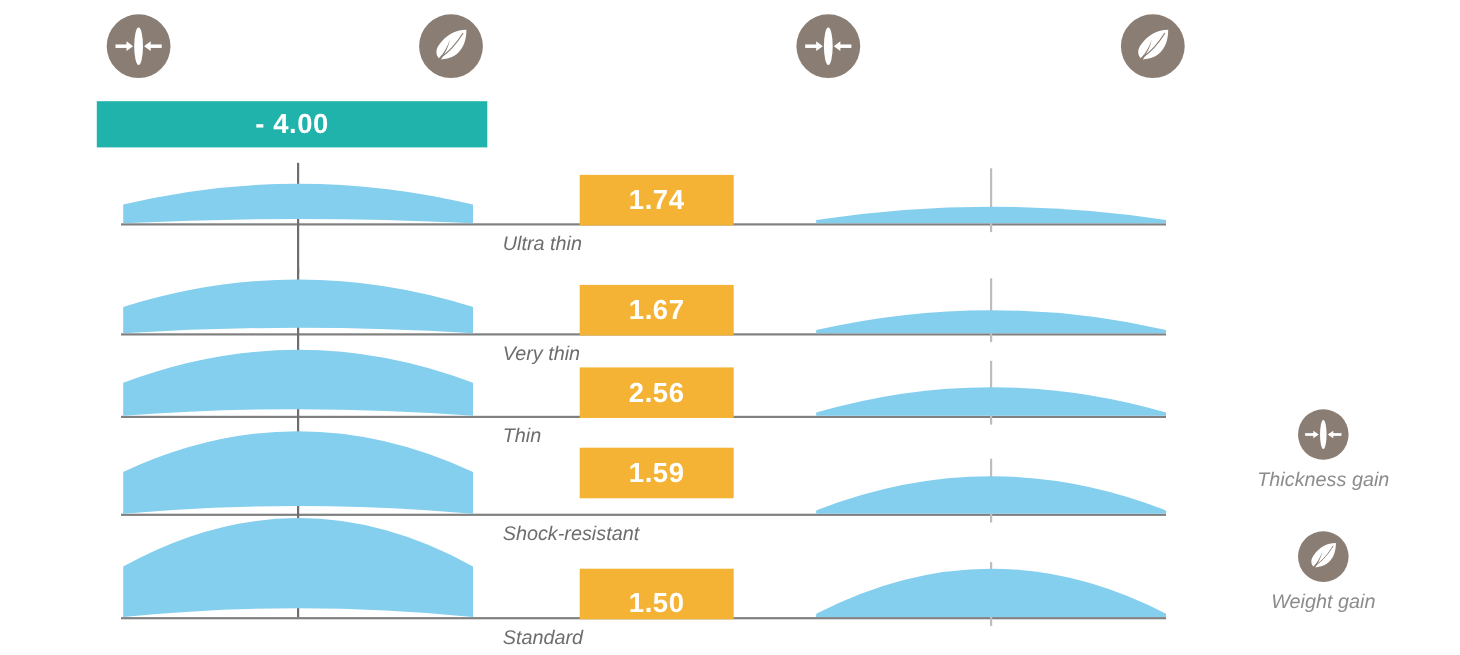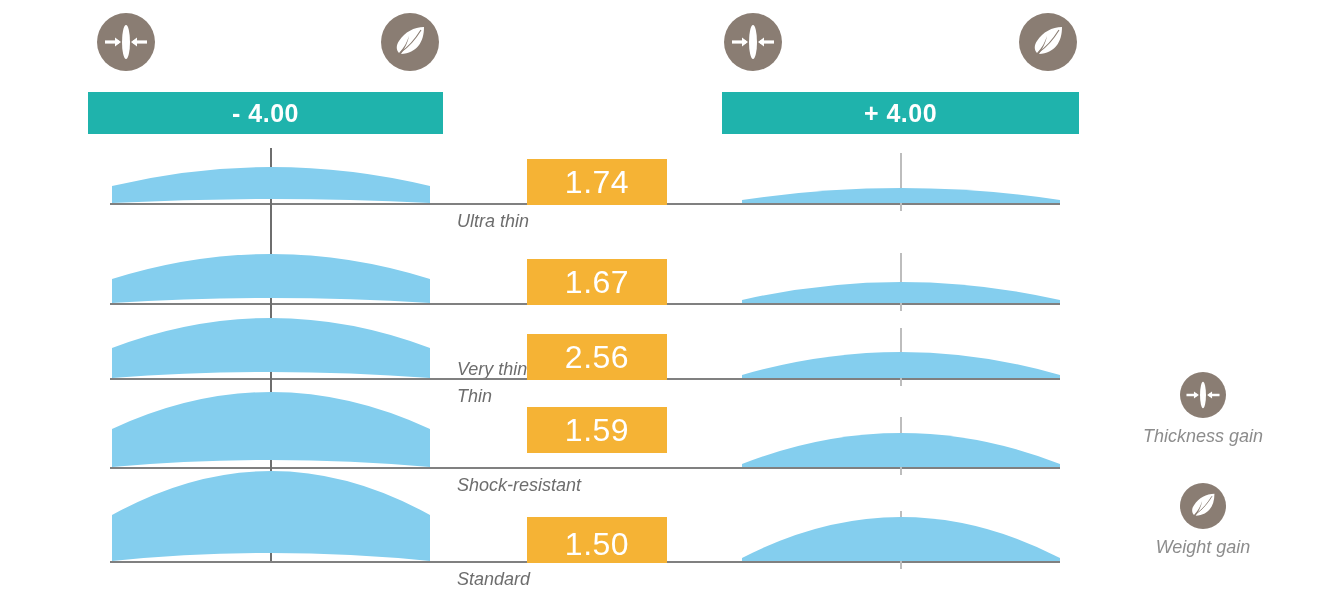--- a/index.html
+++ b/index.html
@@ -55,22 +55,22 @@
   .lens { position: absolute; }
   .lens svg { display: block; overflow: visible; }
 
   
   .index-badge {
     position: absolute;
     width: 140px; height: 46px;
     background: #f5b335;
     display: flex; align-items: center; justify-content: center;
     color: #ffffff;
-    font-size: 32px;
-    font-weight: normal;
+    font-size: 25px;
+    font-weight: bold;
     letter-spacing: .5px;
   }
   .index-name {
     position: absolute;
     width: 280px;
     text-align: left;
     font-style: italic;
     font-size: 18px;
     color: #6d6d6d;
     white-space: nowrap;
@@ -131,23 +131,20 @@
   </div>
 
   <div class="icon-circle" style="left:1019px; top:13px;">
     <svg width="44" height="44" viewBox="0 0 44 44">
       <path d="M36 7 C36 22 29 33 13 34 C17 28 20 22 21 16 C19 22 16 28 11 33
                C8 30 8 25 11 21 C17 12 26 7 36 7 Z" fill="#ffffff"></path>
       <path d="M33 10 C28 18 22 26 13 32" stroke="#8a7d73" stroke-width="1.1" fill="none"></path>
     </svg>
   </div>
 
-  <div class="power-bar" style="left:722px; top:92px; width:357px;">
-    <span>+ 4.00</span>
-  </div>
 
   <div id="rows-host">
       <div class="row">
         <div class="baseline" style="left: 110px; top: 203px; width: 950px;"></div>
         <div class="tick-left" style="left: 270px; top: 148px; height: 100px;"></div>
         <div class="tick-right" style="left: 900px; top: 153px; height: 58px;"></div>
         <div class="lens" style="left: 112px; top: 163px; width: 318px; height: 40px;">
           <svg width="318" height="40" viewBox="0 0 318 40">
        <path d="M0,23
                 Q159,-15 318,23
@@ -188,21 +185,21 @@
        <path d="M0,26
                 Q159,-10 318,26
                 L318,29
                 Q159,29 0,29
                 Z" fill="#84ceee"></path>
      </svg>
         </div>
         <div class="index-badge" style="left: 527px; top: 259px;">
           <span>1.67</span>
         </div>
-        <div class="index-name" style="left: 457px; top: 311px; margin-top: 48px;">Very thin</div>
+        <div class="index-name" style="left: 457px; top: 311px;">Very thin</div>
       </div>
       <div class="row">
         <div class="baseline" style="left: 110px; top: 378px; width: 950px;"></div>
         <div class="tick-left" style="left: 270px; top: 318px; height: 100px;"></div>
         <div class="tick-right" style="left: 900px; top: 328px; height: 58px;"></div>
         <div class="lens" style="left: 112px; top: 314px; width: 318px; height: 64px;">
           <svg width="318" height="64" viewBox="0 0 318 64">
        <path d="M0,34
                 Q159,-26 318,34
                 L318,64

